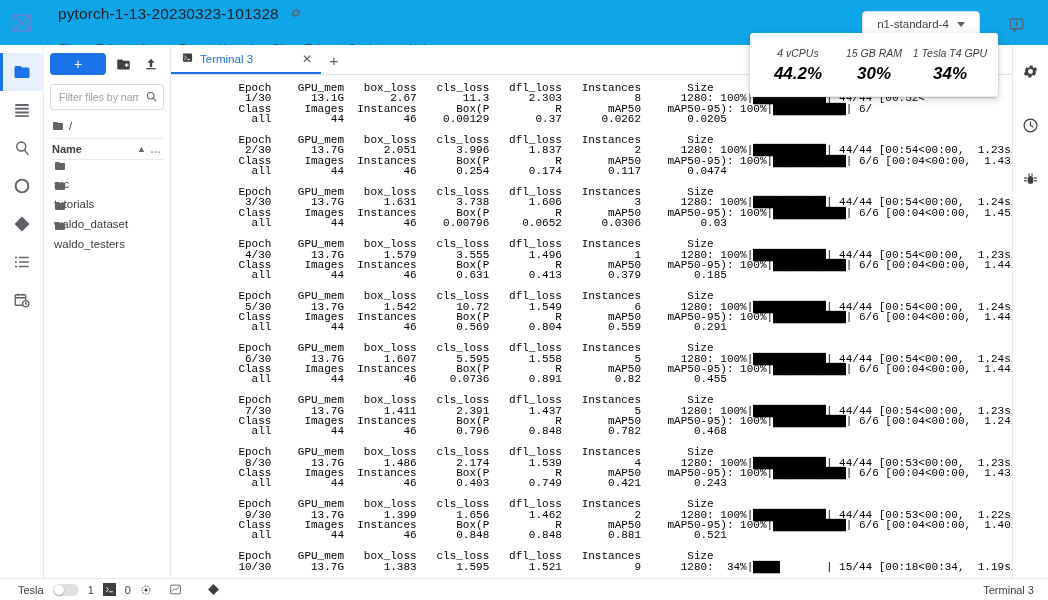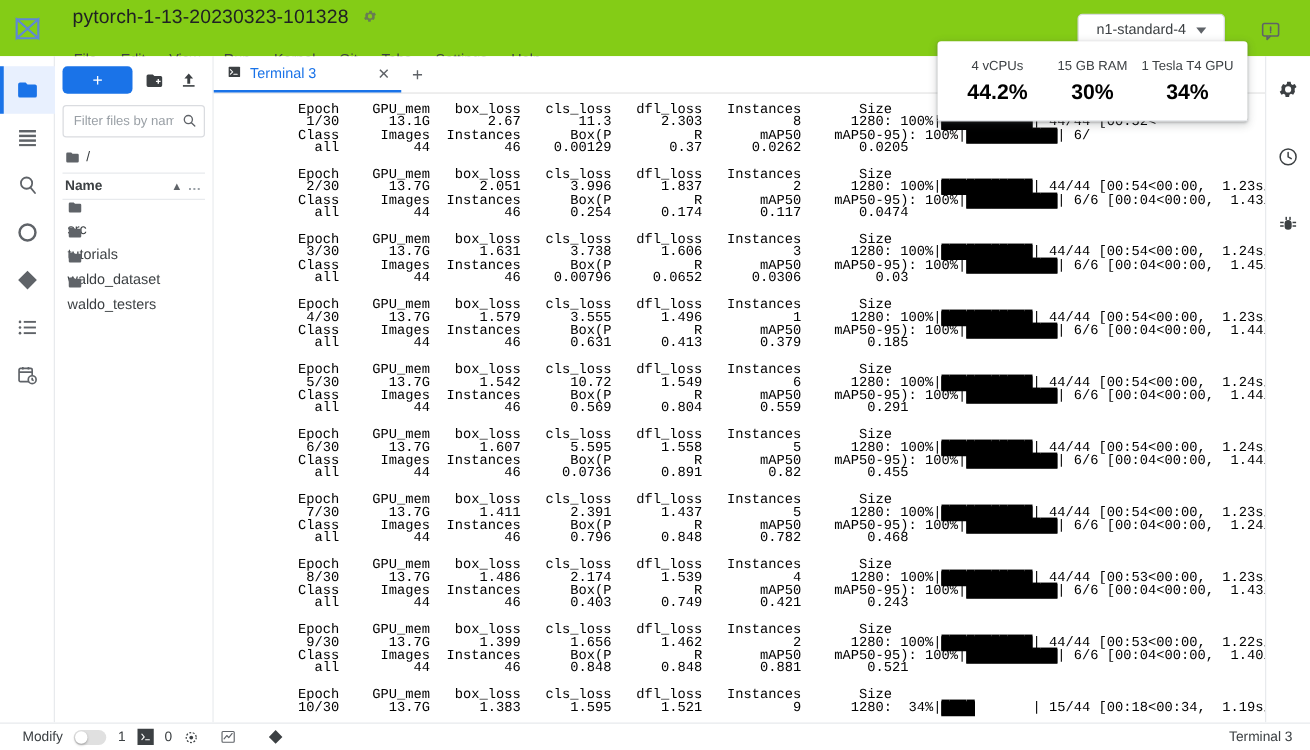--- a/index.html
+++ b/index.html
@@ -10,21 +10,21 @@
     background: #ffffff;
     font-family: "Liberation Sans", sans-serif;
     font-size: 12px;
     color: #3c4043;
   }
   #app { position: relative; width: 1048px; height: 600px; }
 
   
   .header {
     position: absolute; left: 0; top: 0; width: 1048px; height: 45px;
-    background: #84cc16; display: flex; align-items: flex-start;
+    background: #0ea5e9; display: flex; align-items: flex-start;
   }
   .logo-box {
     width: 44px; height: 45px; display: flex; align-items: center; justify-content: center;
   }
   .logo-svg { width: 26px; height: 26px; }
   .titleblock { padding-left: 14px; padding-top: 5px; }
   .nb-title {
     font-size: 15.5px; color: #202124; letter-spacing: .1px;
     display: inline-block; vertical-align: middle;
   }
@@ -50,20 +50,21 @@
     position: absolute; right: 18px; top: 10px; width: 28px; height: 28px;
     display: flex; align-items: center; justify-content: center;
   }
 
   
   .hw-popup {
     position: absolute; left: 750px; top: 33px; width: 248px;
     background: #fff; border-radius: 3px;
     box-shadow: 0 2px 6px 2px rgba(60,64,67,.15), 0 1px 2px rgba(60,64,67,.3);
     z-index: 60;
+    font-style: italic;
   }
   .hw-stats { display: flex; padding: 14px 10px 12px 10px; }
   .hw-stat { flex: 1; text-align: center; }
   .hw-label { font-size: 10.5px; color: #3c4043; margin-bottom: 5px; }
   .hw-value { font-size: 17px; font-weight: bold; color: #000000; }
   .hw-sep { height: 1px; background: #e8eaed; }
   .hw-action { padding: 13px 14px 14px 14px; font-size: 12px; color: #3c4043; }
 
   
   .activitybar {
@@ -444,21 +445,21 @@
           <rect x="3" y="13" width="4" height="1.7"></rect>
           <rect x="17" y="13" width="4" height="1.7"></rect>
           <rect x="9" y="3.5" width="1.7" height="3.5"></rect>
           <rect x="13.3" y="3.5" width="1.7" height="3.5"></rect>
         </svg>
     </div>
   </div>
 
   <div class="statusbar">
     <div class="sb-left">
-      <span>Modify</span>
+      <span>Tesla</span>
       <span class="toggle">
           <span class="knob"></span>
         </span>
       <span class="sb-count">1</span>
       <span class="kernel-chip">
         <svg width="9" height="9" viewBox="0 0 24 24" fill="#fff">
             <path d="M4 6 L9 12 L4 18 M12 18 H20" stroke="#fff" stroke-width="2.4" fill="none" stroke-linecap="round"></path>
           </svg>
       </span>
       <span class="sb-count">0</span>

